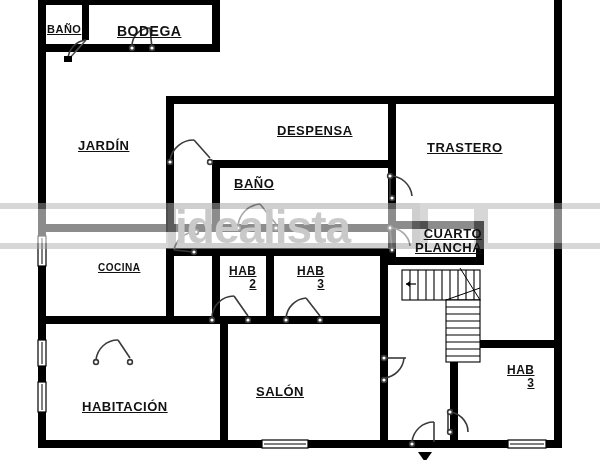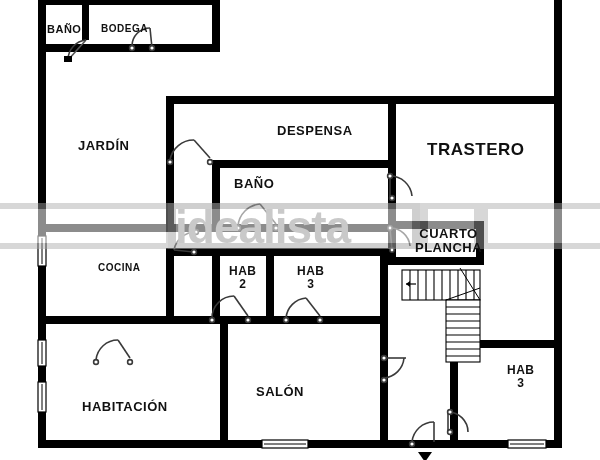--- a/index.html
+++ b/index.html
@@ -1,22 +1,22 @@
 <!DOCTYPE html>
 <html><head>
 <meta charset="utf-8">
 <style>
   html,body{margin:0;padding:0;background:#ffffff;}
   body{width:600px;height:460px;overflow:hidden;
        font-family:"Liberation Sans", sans-serif;}
   #plan{position:relative;width:600px;height:460px;background:#ffffff;}
   #plan svg{position:absolute;left:0;top:0;}
   .lbl{position:absolute;color:#111111;font-weight:bold;
-       letter-spacing:.5px;text-align:center;white-space:pre-line;
-       line-height:1.08;pointer-events:none;}
+       letter-spacing:.5px;text-align:right;white-space:pre-line;
+       line-height:1.08;pointer-events:none;text-decoration:underline;}
   .wm{position:absolute;color:#c9c9c9;font-weight:bold;
       font-size:46px;letter-spacing:-1px;pointer-events:none;text-align:right;}
 </style>
 </head>
 <body>
 
 <div id="plan">
 
   <svg width="600" height="460" viewBox="0 0 600 460">
     <g fill="#000000">
@@ -204,24 +204,24 @@
       <rect x="488" y="209" width="116" height="34" fill="#ffffff"></rect>
       <rect x="0" y="203" width="168" height="46" fill="#a8a8a8" opacity="0.85"></rect>
       <rect x="0" y="209" width="166" height="34" fill="#ffffff"></rect>
     </g>
   </svg>
 
   <div class="wm" id="wm-text" style="left: 175px; top: 200px; color: rgb(201, 201, 201);">idealista</div>
 
   <div id="labels">
       <div class="lbl" style="font-size: 11px; left: 47px; top: 24px;">BAÑO</div>
-      <div class="lbl" style="font-size: 10px; left: 101px; top: 23.5px;">BODEGA</div>
+      <div class="lbl" style="font-size: 14px; left: 117px; top: 23.5px;">BODEGA</div>
       <div class="lbl" style="font-size: 13px; left: 78px; top: 139px;">JARDÍN</div>
       <div class="lbl" style="font-size: 13px; left: 253px; top: 124px; padding-left: 24px;">DESPENSA</div>
-      <div class="lbl" style="font-size: 17px; left: 427px; top: 141px;">TRASTERO</div>
+      <div class="lbl" style="font-size: 13px; left: 427px; top: 141px;">TRASTERO</div>
       <div class="lbl" style="font-size: 13px; left: 234px; top: 177px;">BAÑO</div>
       <div class="lbl" style="font-size: 13px; left: 415px; top: 227px;">CUARTO
 PLANCHA</div>
       <div class="lbl" style="font-size: 10px; left: 98px; top: 263px;">COCINA</div>
       <div class="lbl" style="font-size: 12px; left: 229px; top: 265px;">HAB
 2</div>
       <div class="lbl" style="font-size: 12px; left: 297px; top: 265px;">HAB
 3</div>
       <div class="lbl" style="font-size: 12px; left: 507px; top: 364px;">HAB
 3</div>

